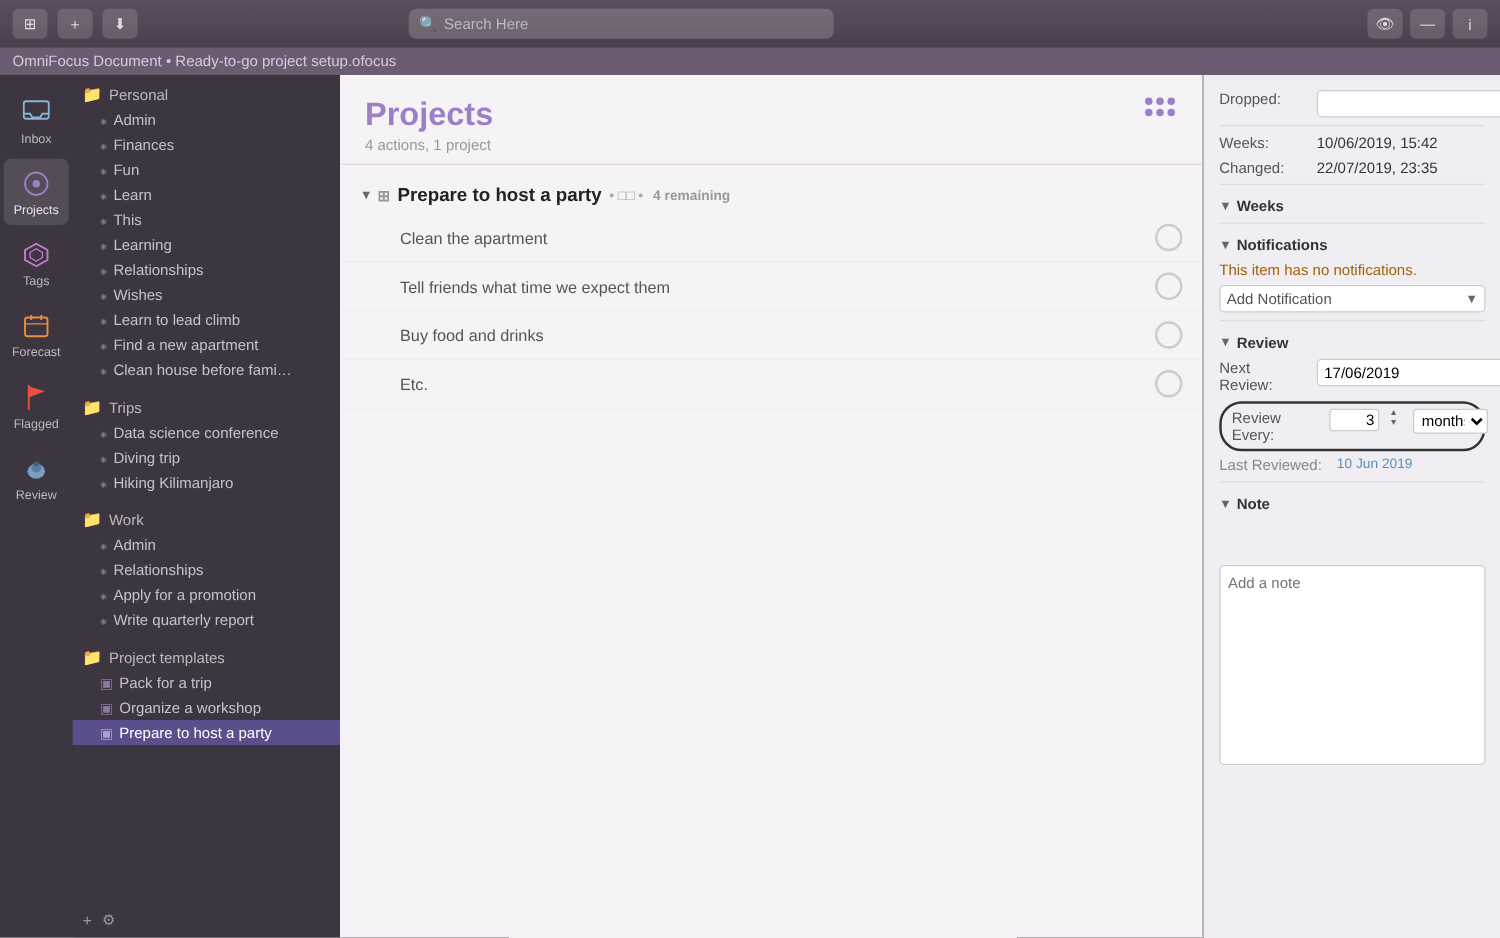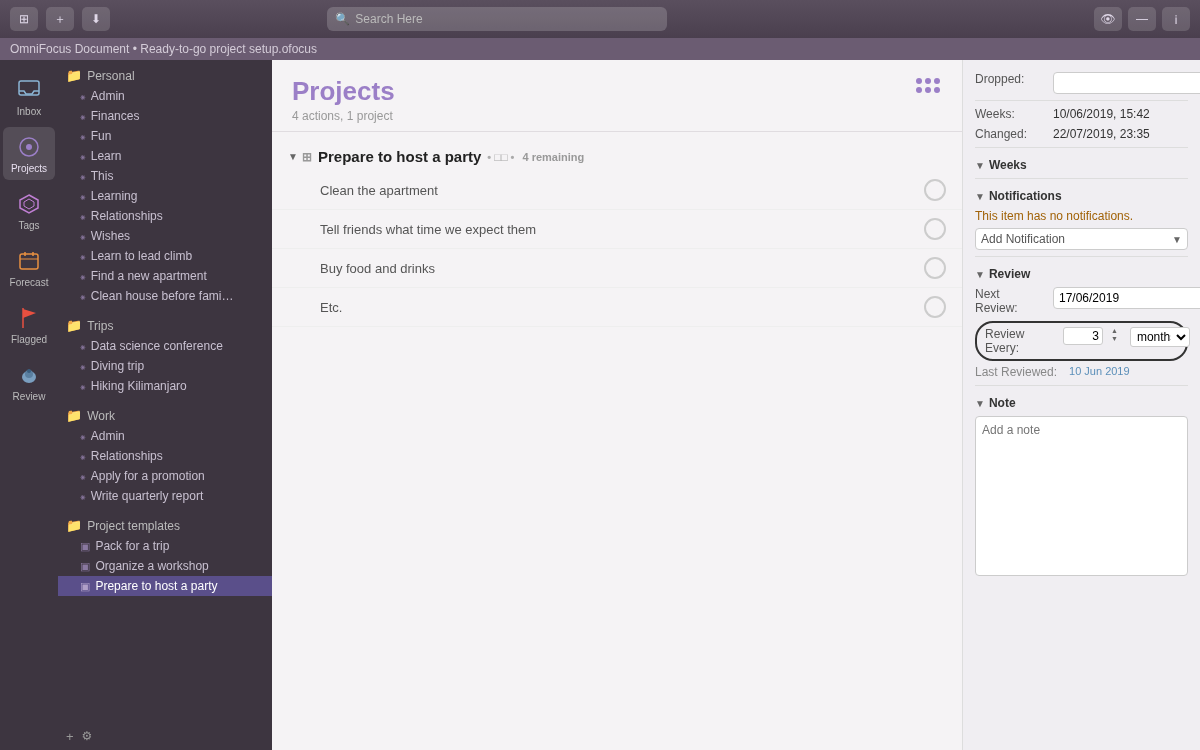--- a/index.html
+++ b/index.html
@@ -262,20 +262,21 @@
       width: 100%;
       height: 160px;
       border: 1px solid #ccc;
       border-radius: 4px;
       padding: 6px;
       font-size: 12px;
       resize: none;
       background: #fff;
       color: #999;
       font-family: inherit;
+      margin-top: 36px;
     }
     .last-reviewed-label { color: #888; font-size: 12px; }
     .last-reviewed-value { color: #5b8fb9; font-size: 11px; }
     .add-notification-row {
       display: flex; align-items: center;
       border: 1px solid #ccc;
       border-radius: 4px;
       background: white;
       height: 22px;
       padding: 0 5px;

